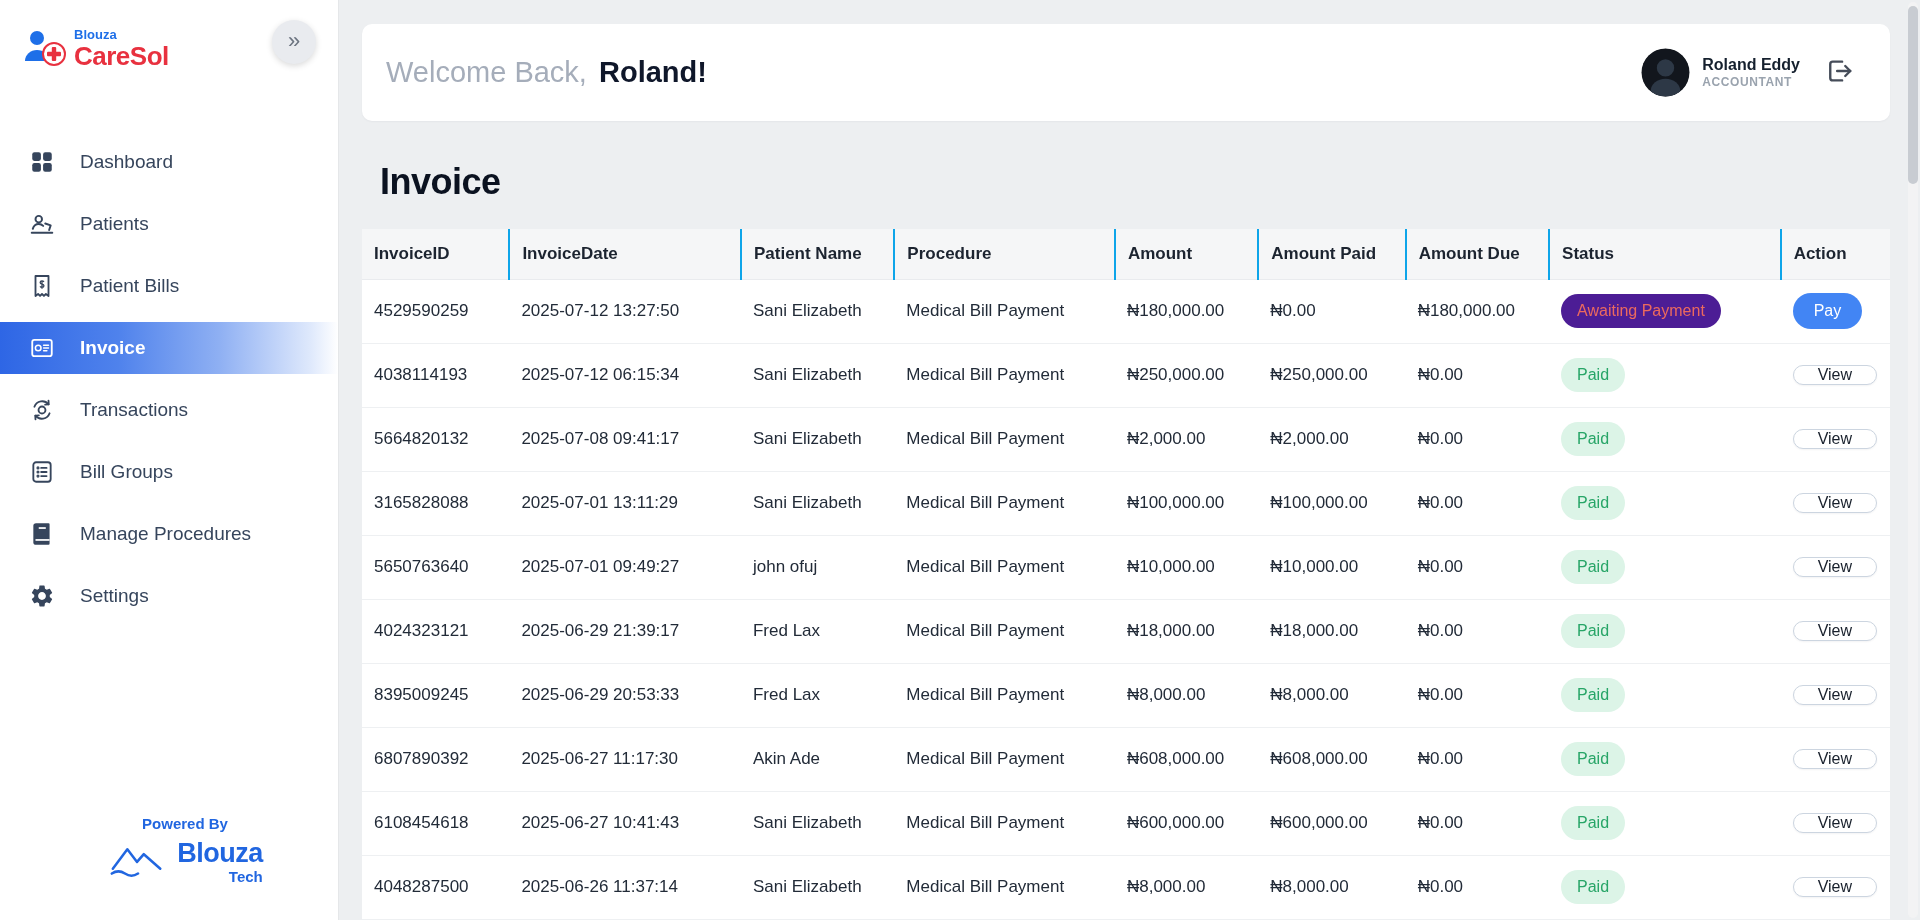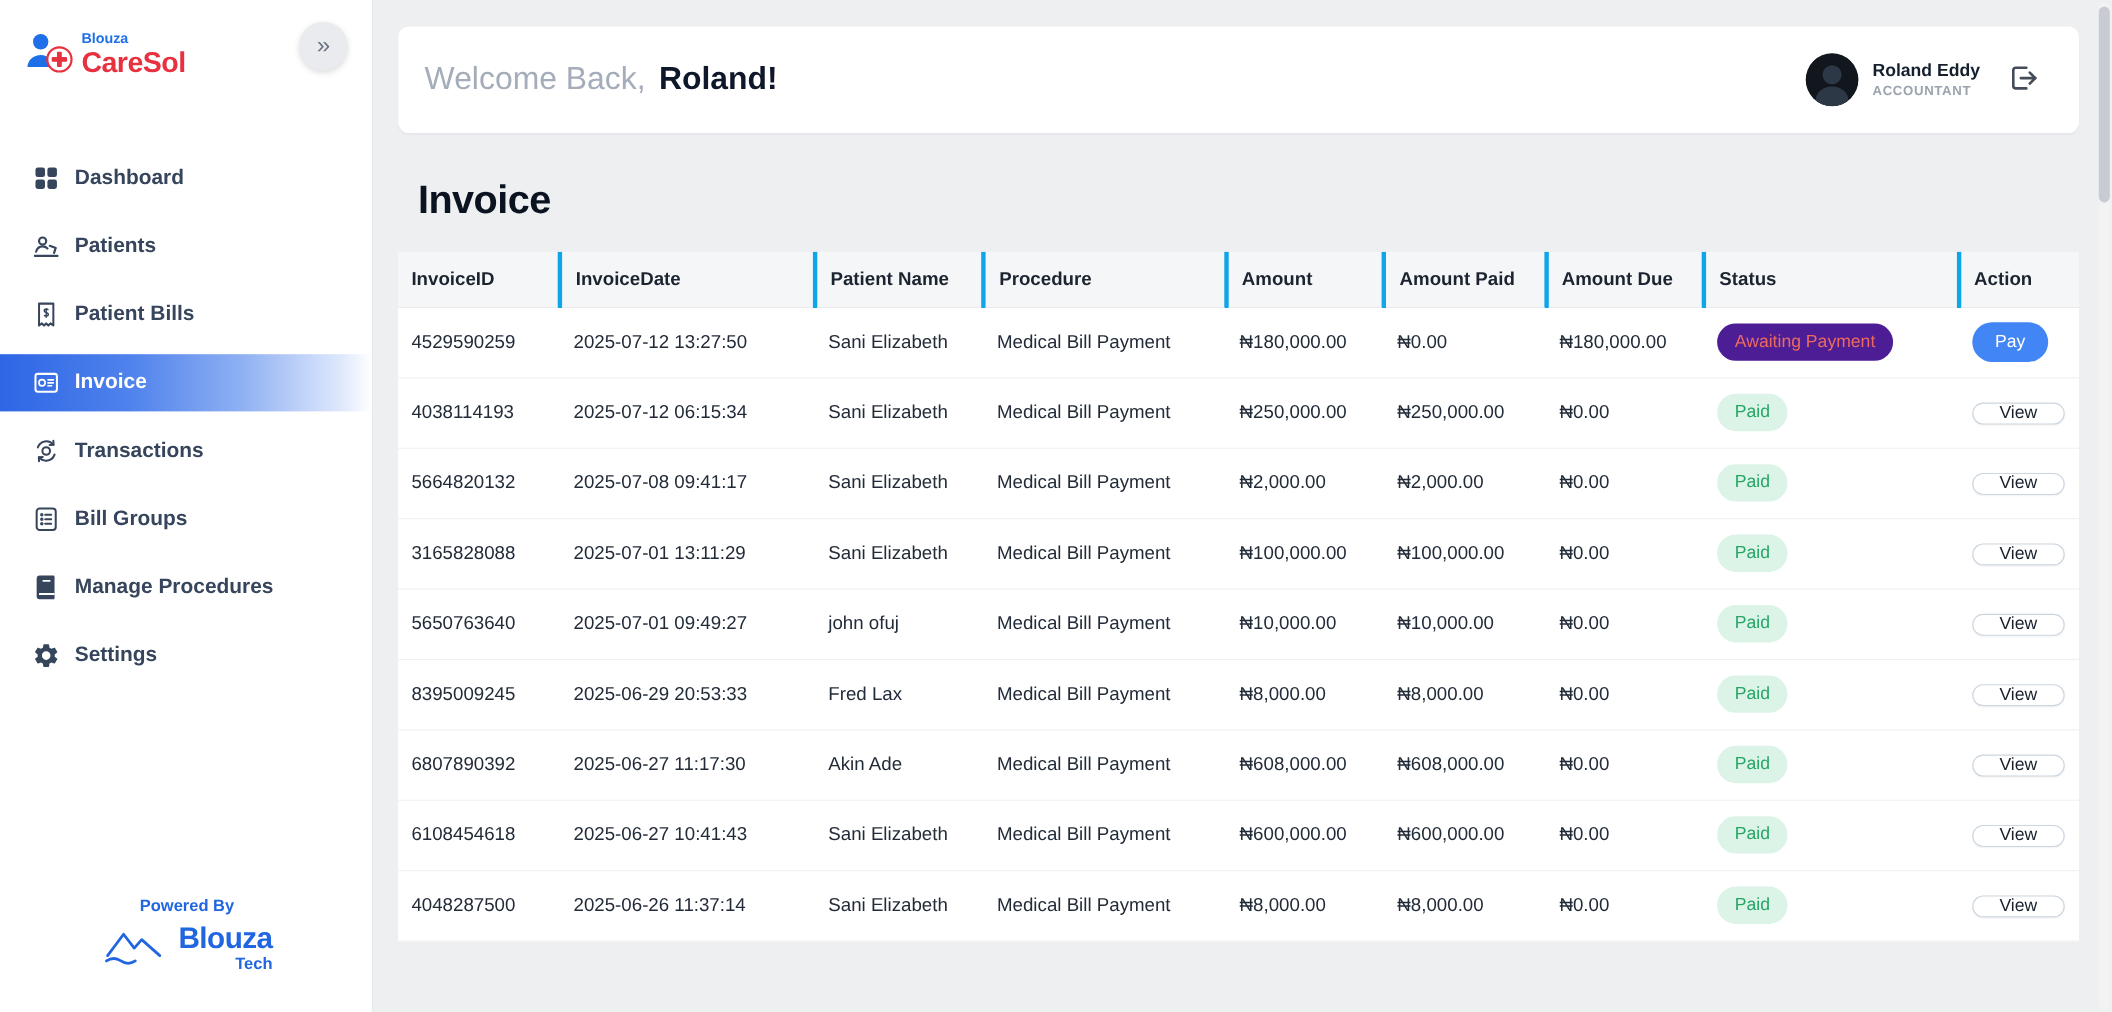--- a/index.html
+++ b/index.html
@@ -31,27 +31,27 @@
   }
   .chev { font-size:22px; color:#6c7480; line-height:1; margin-top:-2px; }
 
   .menu { margin-top:56px; }
   .menu-item {
     display:flex; align-items:center; height:52px; padding-left:29px;
     margin-bottom:10px; cursor:pointer; color:#36455c; font-size:19px; font-weight:500;
   }
   .menu-icon { width:26px; height:26px; display:inline-flex; align-items:center; justify-content:center; }
   .menu-icon svg { display:block; }
-  .menu-label { margin-left:13px;font-weight:bold; }
+  .menu-label { margin-left:25px; }
   .menu-item.active {
     background:linear-gradient(90deg,#2e66e5 0%,#4f82ec 35%,#8fb0f3 65%,#dfe9fc 92%,#ffffff 100%);
     color:#ffffff; font-weight:600;
   }
 
-  .sidebar-footer { position:absolute; bottom:36px; left:1px; width:100%; text-align:center; }
+  .sidebar-footer { position:absolute; bottom:36px; left:16px; width:100%; text-align:center; }
   .powered { color:#2166e0; font-size:15px; font-weight:600; margin-bottom:8px; }
   .tech-logo { display:flex; align-items:center; justify-content:center; gap:8px; }
   .tech-text { display:flex; flex-direction:column; align-items:flex-end; line-height:1; }
   .tech-brand { color:#2166e0; font-size:27px; font-weight:800; letter-spacing:-0.5px; }
   .tech-sub { color:#2166e0; font-size:15px; font-weight:700; margin-top:2px; }
 
   
   .main { flex:1; padding:24px 30px 0 24px; }
   .topbar {
     background:#ffffff; border-radius:10px; height:97px;
@@ -68,21 +68,21 @@
   .user-name { font-size:16px; font-weight:800; color:#15202e; }
   .user-role { font-size:12px; font-weight:600; color:#9aa3ae; letter-spacing:0.6px; }
   .logout-btn { background:none; border:none; cursor:pointer; margin-left:22px; padding:2px; }
 
   .page-title { font-size:36px; font-weight:800; color:#0b1220; margin:40px 0 26px 18px; letter-spacing:-0.5px; }
 
   
   .invoice-table { width:100%; border-collapse:collapse; background:#ffffff; table-layout:fixed; }
   .invoice-table th {
     background:#f5f6f7; text-align:left; font-size:17px; font-weight:600; color:#1c2430;
-    height:50px; padding:0 12px; border-right:4px solid #0ea5e9; border-bottom:1px solid #e9ebee;
+    height:50px; padding:0 12px; border-right:2px solid #0ea5e9; border-bottom:1px solid #e9ebee;
   }
   .invoice-table th:last-child { border-right:none; }
   .invoice-table td {
     font-size:17px; color:#222b38; height:64px; padding:0 12px;
     border-bottom:1px solid #eef0f2; background:#ffffff;
     white-space:nowrap; overflow:hidden;
   }
   .pill { display:inline-block; padding:8px 16px; border-radius:17px; font-size:16px; font-weight:500; }
   .pill-awaiting { background:#4c1d95; color:#ec6a5e; }
   .pill-paid { background:#dcf4e7; color:#27a567; }
@@ -340,20 +340,31 @@
             <td>2025-07-01 09:49:27</td>
             <td>john ofuj</td>
             <td>Medical Bill Payment</td>
             <td>₦10,000.00</td>
             <td>₦10,000.00</td>
             <td>₦0.00</td>
             <td><span class="pill pill-paid">Paid</span></td>
             <td><button class="action-btn btn-view">View</button></td>
           </tr>
           <tr>
+            <td>4024323121</td>
+            <td>2025-06-29 21:39:17</td>
+            <td>Fred Lax</td>
+            <td>Medical Bill Payment</td>
+            <td>₦18,000.00</td>
+            <td>₦18,000.00</td>
+            <td>₦0.00</td>
+            <td><span class="pill pill-paid">Paid</span></td>
+            <td><button class="action-btn btn-view">View</button></td>
+          </tr>
+          <tr>
             <td>8395009245</td>
             <td>2025-06-29 20:53:33</td>
             <td>Fred Lax</td>
             <td>Medical Bill Payment</td>
             <td>₦8,000.00</td>
             <td>₦8,000.00</td>
             <td>₦0.00</td>
             <td><span class="pill pill-paid">Paid</span></td>
             <td><button class="action-btn btn-view">View</button></td>
           </tr>

